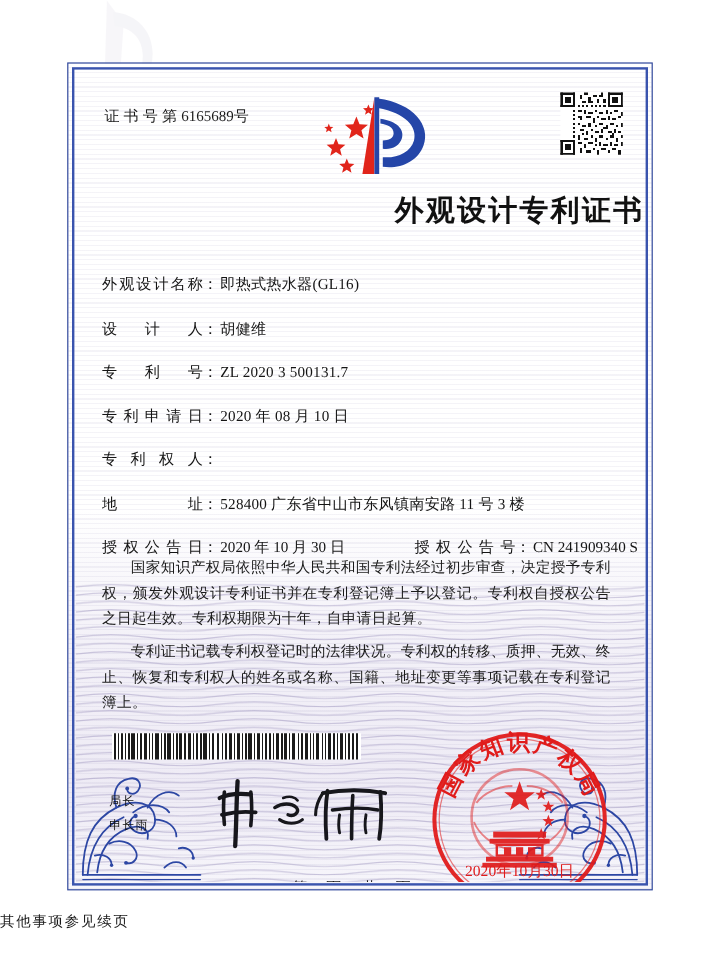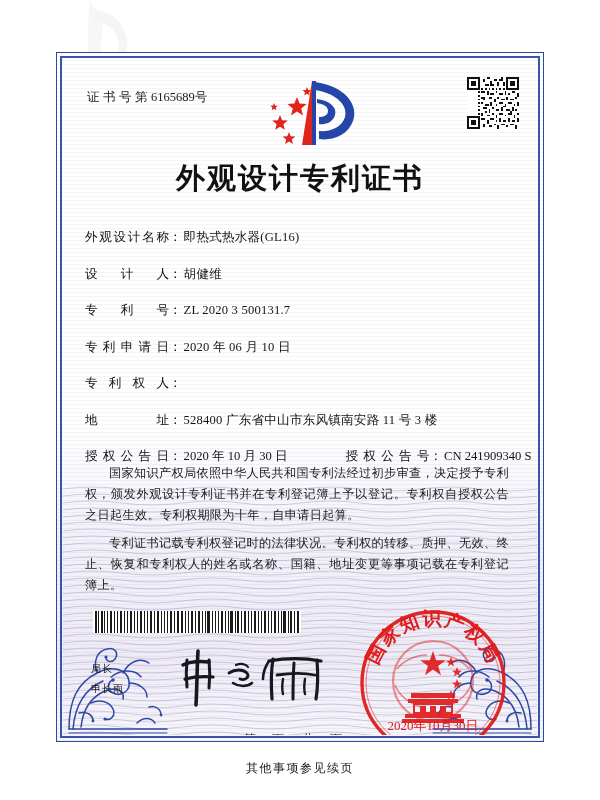--- a/index.html
+++ b/index.html
@@ -87,24 +87,24 @@
   }
 
   .qr{
     position:absolute;right:18px;top:18px;
     width:52px;height:52px;
   }
 
   
   .title{
     position:absolute;left:0;right:0;top:100px;
-    text-align:center;
+    text-align:right;
     font-family:"DejaVu Sans","Liberation Sans",sans-serif;
     font-weight:bold;
-    font-size:29px;
+    font-size:24px;
     letter-spacing:2px;
     color:#111;
   }
 
   
   .fields{
     position:absolute;left:22px;top:170px;right:20px;
   }
   .field{
     display:flex;align-items:baseline;
@@ -168,21 +168,21 @@
   
   .pageno{
     position:absolute;left:0;right:0;top:672px;
     text-align:center;font-size:12px;color:#181818;
     letter-spacing:1px;
   }
 
   
   .footnote{
     position:absolute;left:0;right:0;top:760px;
-    text-align:center;
+    text-align:left;
     font-size:12px;color:#1a1a1a;
     letter-spacing:1.5px;
   }
 </style>
 </head>
 <body>
 
 <div id="page">
 
   <svg class="ghost-watermark" viewBox="0 0 120 110">
@@ -426,21 +426,21 @@
 
         <div class="field">
           <span class="f-label">
               <span class="ch">专</span>
               <span class="ch">利</span>
               <span class="ch">申</span>
               <span class="ch">请</span>
               <span class="ch">日</span>
             </span>
           <span class="f-colon">：</span>
-          <span class="f-value">2020 年 06 月 10 日</span>
+          <span class="f-value">2020 年 08 月 10 日</span>
         </div>
 
         <div class="field">
           <span class="f-label">
               <span class="ch">专</span>
               <span class="ch">利</span>
               <span class="ch">权</span>
               <span class="ch">人</span>
             </span>
           <span class="f-colon">：</span>

